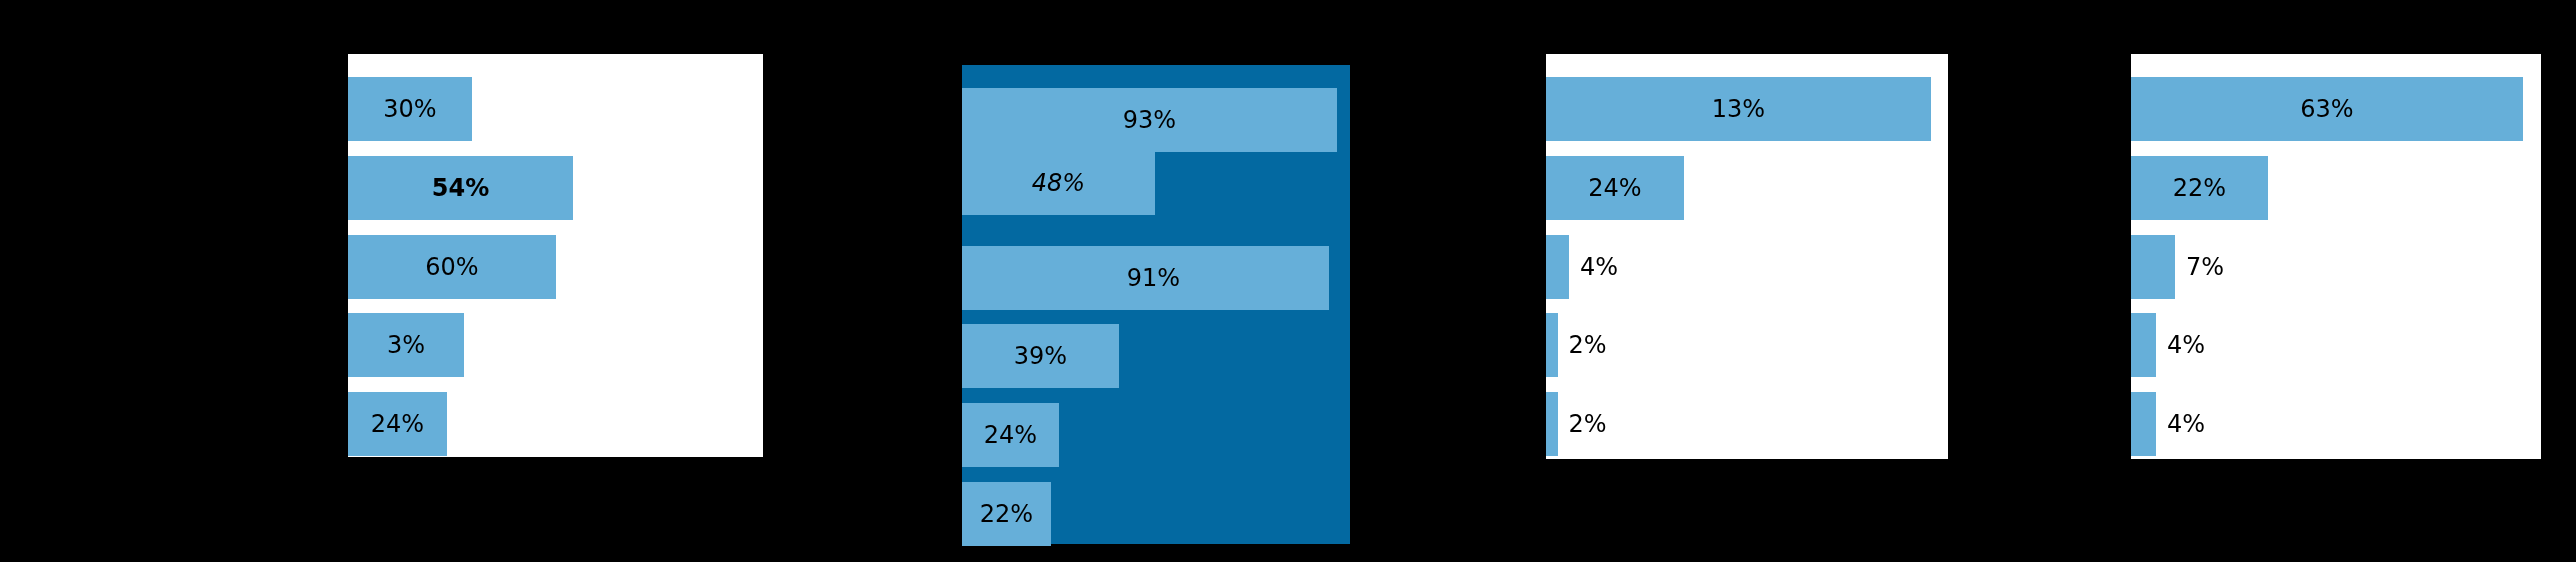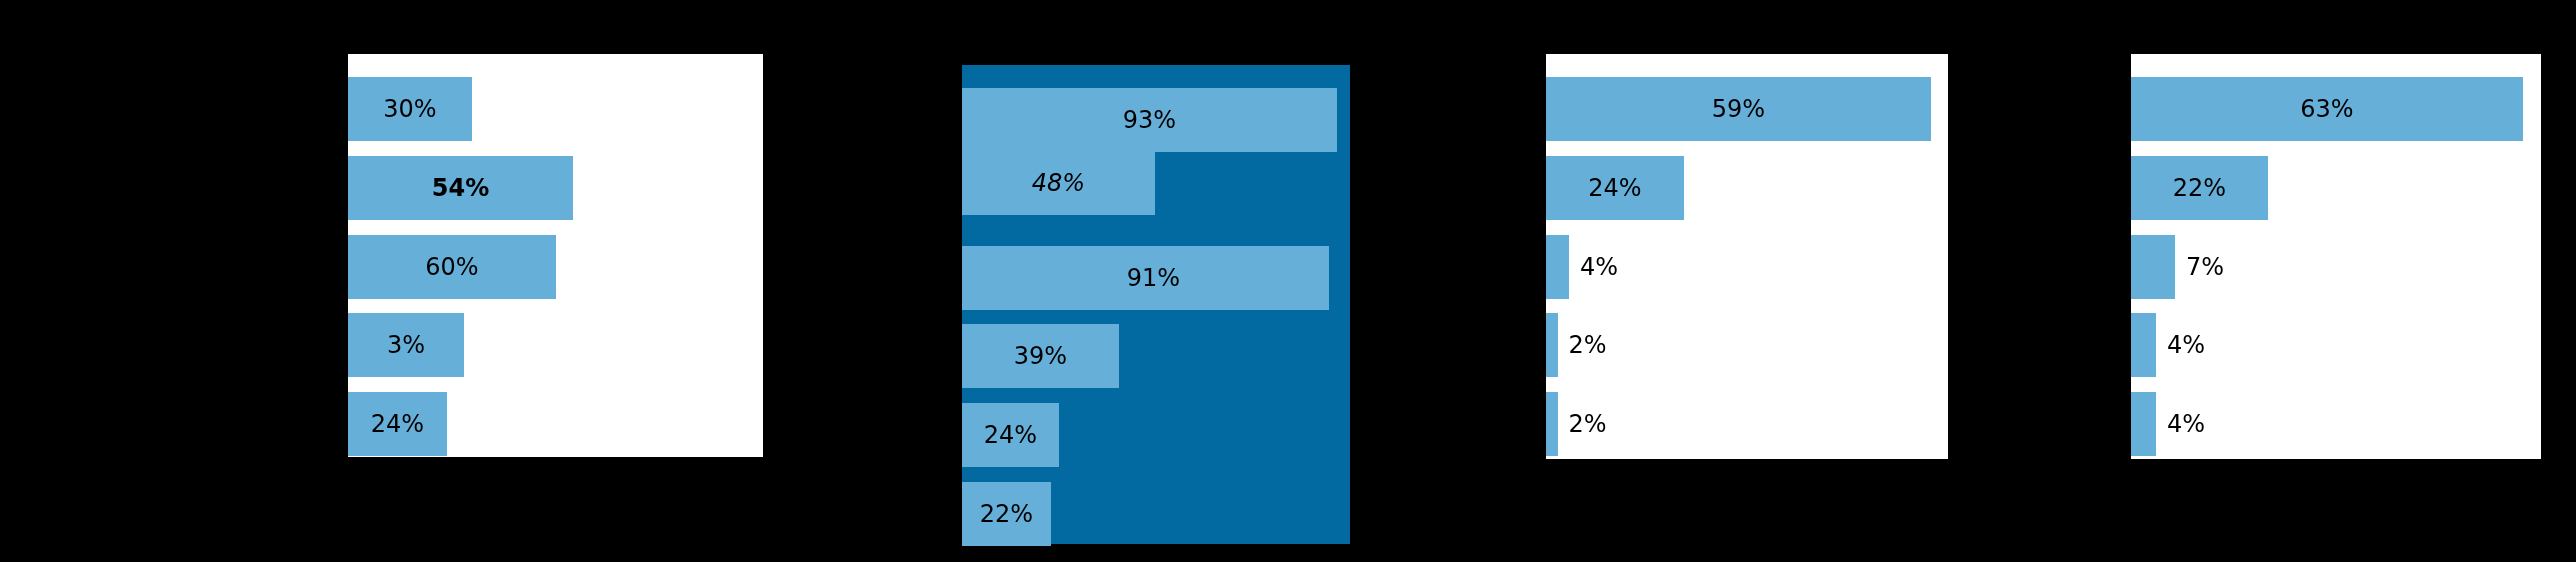--- a/index.html
+++ b/index.html
@@ -124,21 +124,21 @@
           <div class="bar-row" style="top: 417px; height: 64px; width: 394px;">
             <div class="bar" style="width: 89px; background: rgb(102, 175, 217);"></div>
             <div class="bar-label inside" style="color: rgb(0, 0, 0); height: 64px; line-height: 64px; left: 0px; width: 89px;">22%</div>
           </div>
         </div>
       </div>
       <div class="panel" style="left: 1546px; top: 54px; width: 402px; height: 405px; background: rgb(255, 255, 255);">
         <div class="plot-area">
           <div class="bar-row" style="top: 23px; height: 64px; width: 402px;">
             <div class="bar" style="width: 385px; background: rgb(102, 175, 217);"></div>
-            <div class="bar-label inside" style="color: rgb(0, 0, 0); height: 64px; line-height: 64px; left: 0px; width: 385px;">59%</div>
+            <div class="bar-label inside" style="color: rgb(0, 0, 0); height: 64px; line-height: 64px; left: 0px; width: 385px;">13%</div>
           </div>
           <div class="bar-row" style="top: 102px; height: 64px; width: 402px;">
             <div class="bar" style="width: 138px; background: rgb(102, 175, 217);"></div>
             <div class="bar-label inside" style="color: rgb(0, 0, 0); height: 64px; line-height: 64px; left: 0px; width: 138px;">24%</div>
           </div>
           <div class="bar-row" style="top: 181px; height: 64px; width: 402px;">
             <div class="bar" style="width: 23px; background: rgb(102, 175, 217);"></div>
             <div class="bar-label outside" style="color: rgb(0, 0, 0); height: 64px; line-height: 64px; left: 34px;">4%</div>
           </div>
           <div class="bar-row" style="top: 259px; height: 64px; width: 402px;">

